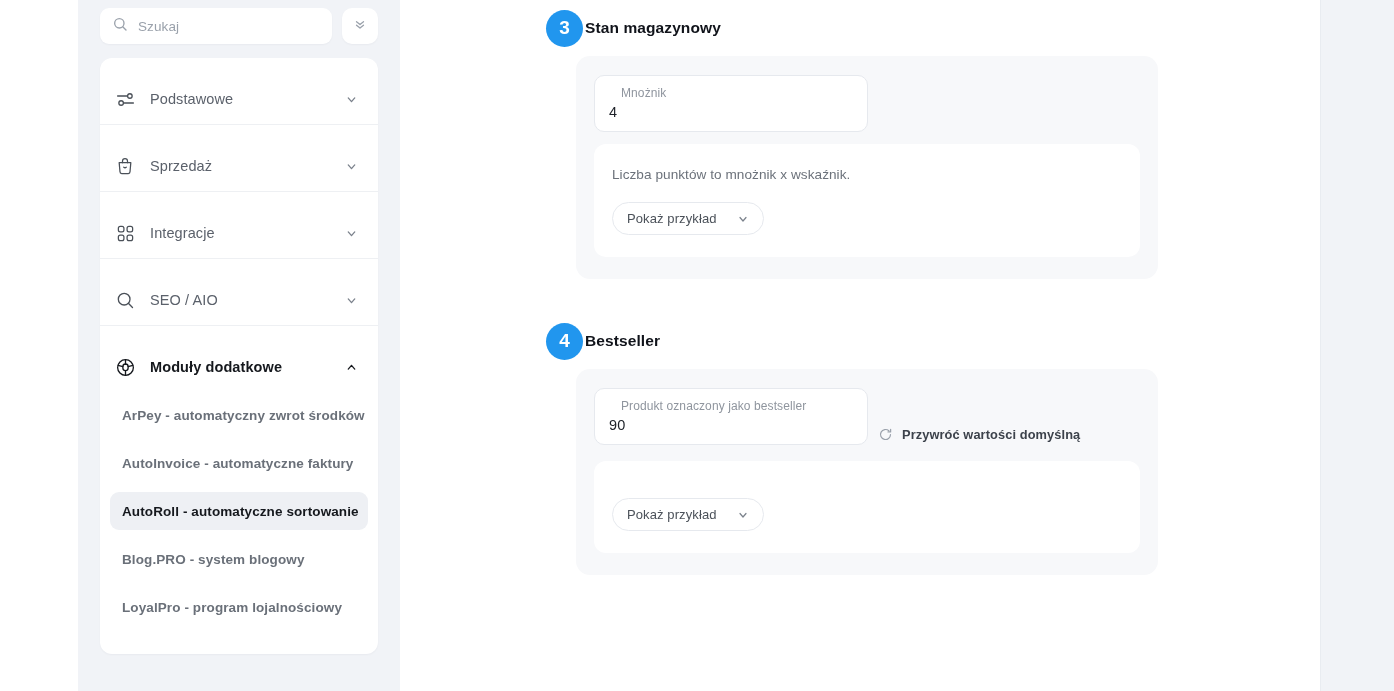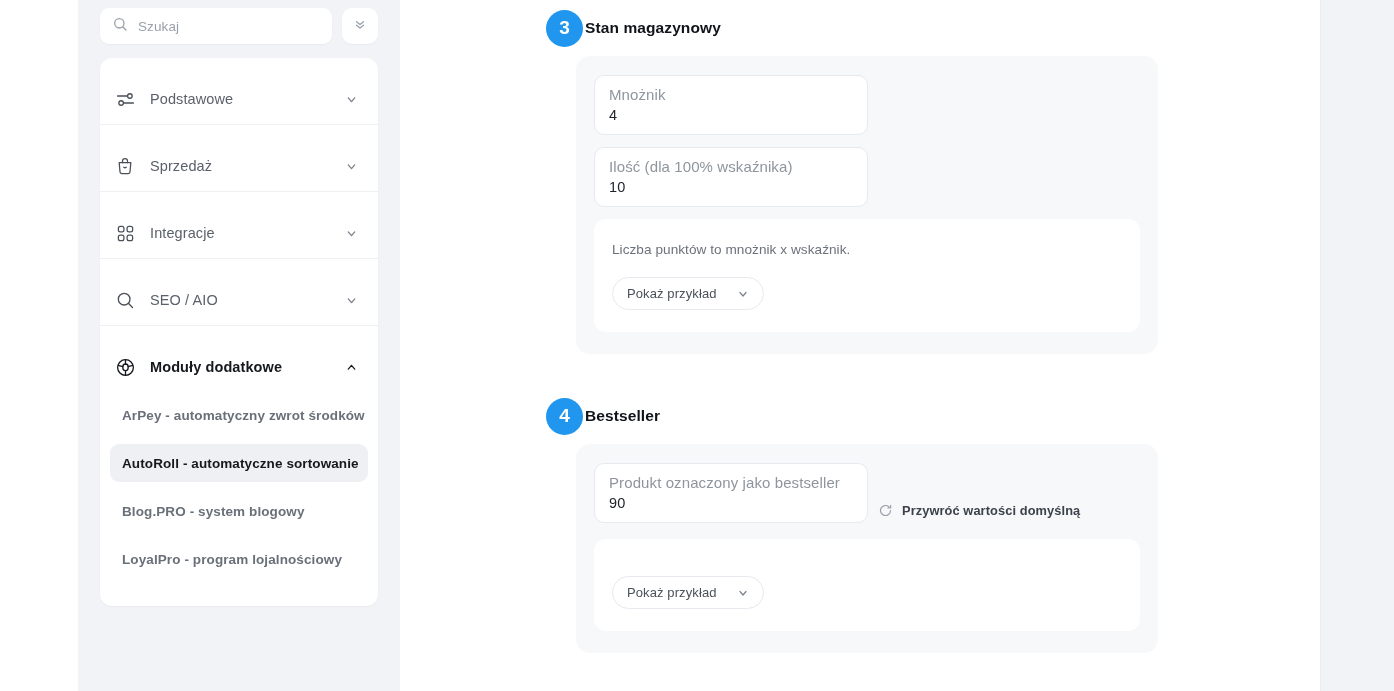--- a/index.html
+++ b/index.html
@@ -214,25 +214,26 @@
   .field {
     width: 274px;
     background: #ffffff;
     border: 1px solid #e6e9ee;
     border-radius: 10px;
     padding: 10px 14px 9px 14px;
     margin-bottom: 12px;
   }
 
   .field .flabel {
-    font-size: 15px;
+    font-size: 12px;
     color: #8f959e;
     letter-spacing: .1px;
     margin-bottom: 4px;
     display: block;
+    margin-left: 12px;
   }
 
   .field .fvalue {
     font-size: 14.5px;
     color: #1d2128;
     letter-spacing: .1px;
     display: block;
     min-height: 18px;
   }
 
@@ -433,20 +434,21 @@
           <span class="lbl">Moduły dodatkowe</span>
           <span class="chev">
             <svg width="13" height="13" viewBox="0 0 24 24" fill="none" stroke="#15181d" stroke-width="2.4" stroke-linecap="round" stroke-linejoin="round">
                 <polyline points="6,15 12,8 18,15"></polyline>
               </svg>
           </span>
         </div>
 
         <div class="sub-list">
           <div class="sub-item">ArPey - automatyczny zwrot środków</div>
+          <div class="sub-item">AutoInvoice - automatyczne faktury</div>
           <div class="sub-item active">AutoRoll - automatyczne sortowanie</div>
           <div class="sub-item">Blog.PRO - system blogowy</div>
           <div class="sub-item">LoyalPro - program lojalnościowy</div>
         </div>
       </div>
 
     </div>
   </aside>
 
   <main class="main">
@@ -457,24 +459,20 @@
           <div class="badge">3</div>
           <div class="section-title">Stan magazynowy</div>
         </div>
 
         <div class="panel">
           <div class="field">
             <span class="flabel">Mnożnik</span>
             <span class="fvalue">4</span>
           </div>
 
-          <div class="field">
-            <span class="flabel">Ilość (dla 100% wskaźnika)</span>
-            <span class="fvalue">10</span>
-          </div>
 
           <div class="info-card">
             <div class="info-text">Liczba punktów to mnożnik x wskaźnik.</div>
             <div class="example-btn">
               <span class="etxt">Pokaż przykład</span>
               <span class="echev">
                 <svg width="12" height="12" viewBox="0 0 24 24" fill="none" stroke="currentColor" stroke-width="2.4" stroke-linecap="round" stroke-linejoin="round">
                     <polyline points="6,9 12,16 18,9"></polyline>
                   </svg>
               </span>

